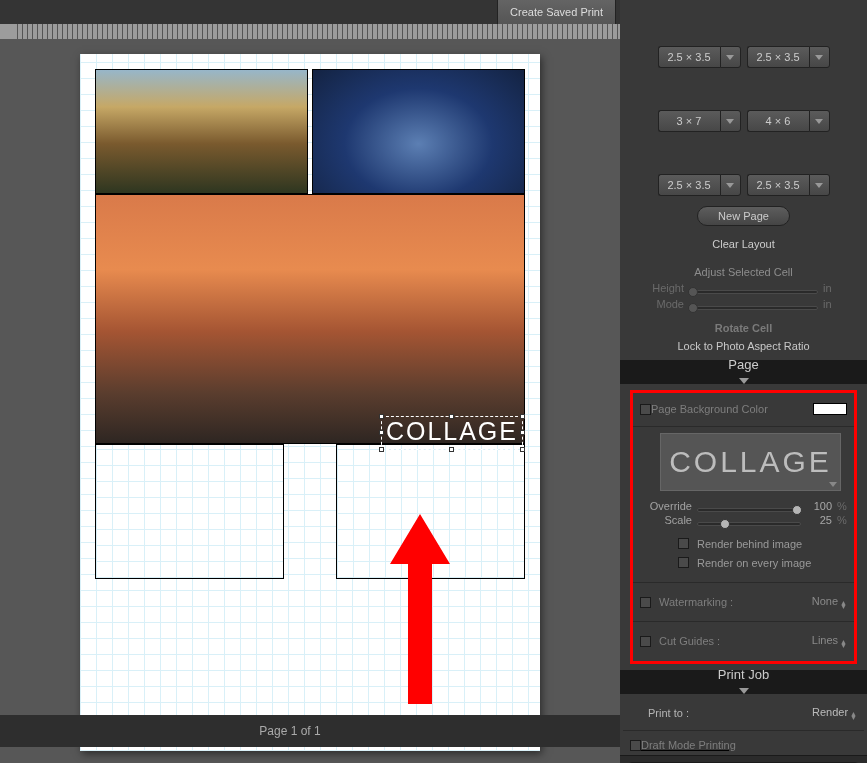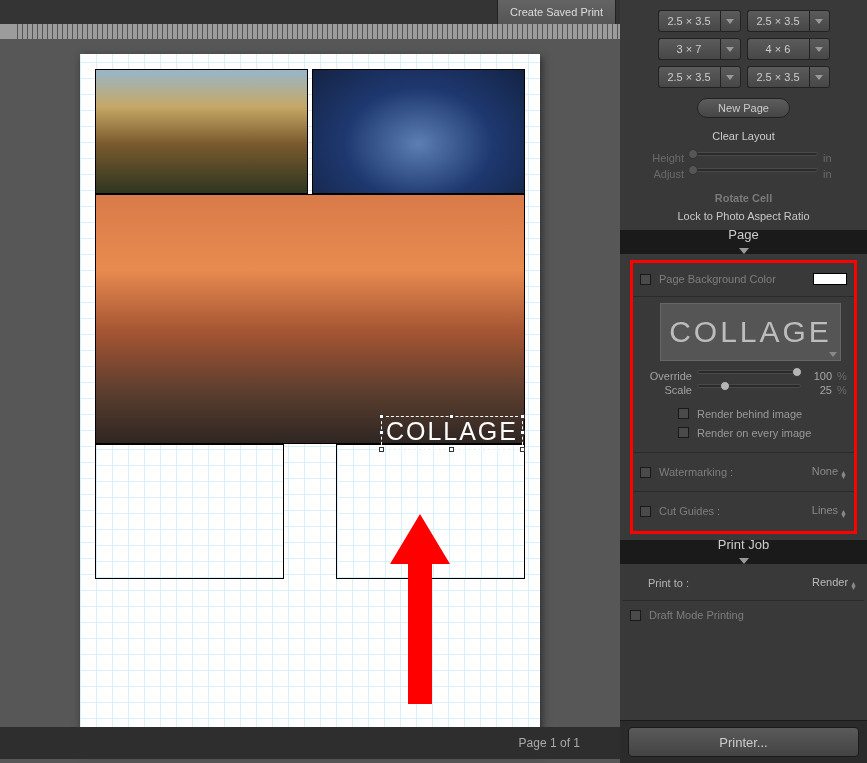--- a/index.html
+++ b/index.html
@@ -121,26 +121,26 @@
 }
 .id-plate-overlay .handle {
   position:absolute; width:5px; height:5px; background:#fff; border:1px solid #333;
 }
 .handle.tl{top:-3px;left:-3px;} .handle.tm{top:-3px;left:50%;margin-left:-3px;} .handle.tr{top:-3px;right:-3px;}
 .handle.ml{top:50%;left:-3px;margin-top:-3px;} .handle.mr{top:50%;right:-3px;margin-top:-3px;}
 .handle.bl{bottom:-3px;left:-3px;} .handle.bm{bottom:-3px;left:50%;margin-left:-3px;} .handle.br{bottom:-3px;right:-3px;}
 .arrow-svg {position:absolute; left:300px;top:460px;}
 .bottom-status-bar {
   position:absolute;
-  left:0;right:0;bottom:4px;
+  left:0;right:0;bottom:16px;
   height:32px;
   background:#2e2e2e;
   display:flex;
   align-items:center;
-  justify-content:flex-end;
+  justify-content:center;
   padding-right:40px;
 }
 .page-count {
   color:#aaa;
   font-size:12px;
 }
 .right-panel {
   flex:1;
   background:#393939;
   display:flex;
@@ -150,20 +150,21 @@
 .ratio-grid {
   padding:10px 15px 6px 15px;
   display:flex;
   flex-wrap:wrap;
   gap:6px;
   justify-content:center;
 }
 .ratio-btn {
   display:flex;
   height:22px;
+  margin-top:36px;
 }
 .ratio-btn .main {
   width:62px;
   background:linear-gradient(#5b5b5b,#474747);
   border:1px solid #222;
   border-right:none;
   border-radius:3px 0 0 3px;
   color:#ccc;
   font-size:11px;
   display:flex;align-items:center;justify-content:center;
@@ -188,21 +189,21 @@
   padding:3px 20px;
 }
 .panel-section-text {
   color:#8d8d8d;
   font-size:11px;
   text-align:center;
   margin:8px 0 2px;
 }
 .slider-row {
   display:flex;
-  align-items:flex-start;
+  align-items:flex-end;
   padding:0 22px;
   margin:2px 0;
   gap:5px;
 }
 .slider-label{
   color:#6a6a6a;font-size:11px;width:42px;text-align:right;
 }
 .slider-track{
   flex:1;height:4px;border-radius:2px;background:#2a2a2a;border:1px solid #4a4a4a;position:relative;
 }
@@ -240,21 +241,20 @@
   padding:6px 10px;
 }
 .red-highlight {
   border:3px solid #ff0000;
   padding:3px 7px 5px 7px;
 }
 .check-row {
   display:flex;
   align-items:center;
   height:26px;
-  gap:8px;
 }
 .check-row.tall{height:32px;}
 .checkbox {
   width:11px;height:11px;border:1px solid #1a1a1a;background:#4a4a4a;position:relative;flex-shrink:0;
 }
 .checkbox.checked::after{
   content:'✓';position:absolute;top:-3px;left:0;color:#eee;font-size:11px;font-weight:bold;
 }
 .check-label{
   color:#b5b5b5;font-size:11px;flex:1;
@@ -405,29 +405,30 @@
           <div class="dd">
             <svg viewBox="0 0 8 5">
               <path d="M0 0 L8 0 L4 5 Z" fill="#999"></path>
             </svg>
           </div>
         </div>
     </div>
     <button class="center-btn">New Page</button>
     <button class="center-btn" style="border-radius:3px;padding:3px 30px;background:transparent;border-color:transparent;color:#ccc;">Clear Layout</button>
 
+    <div class="panel-section-text">Adjust Selected Cell</div>
     <div class="slider-row">
       <span class="slider-label">Height</span>
       <div class="slider-track">
           <div class="slider-thumb" style="left:-2px;background:#555;"></div>
         </div>
       <span class="slider-unit">in</span>
     </div>
     <div class="slider-row">
-      <span class="slider-label">Adjust</span>
+      <span class="slider-label">Mode</span>
       <div class="slider-track">
           <div class="slider-thumb" style="left:-2px;background:#555;"></div>
         </div>
       <span class="slider-unit">in</span>
     </div>
 
     <div class="section-mid-text">Rotate Cell</div>
     <div class="center-label">Lock to Photo Aspect Ratio</div>
 
     <div class="panel-header">
@@ -498,21 +499,21 @@
     <div class="panel-header">
       <span>Print Job</span>
       <span class="tri-down"></span>
     </div>
     <div class="panel-body" style="padding-bottom:0;">
       <div class="wide-row" style="height:26px;">
         <span class="check-label" style="margin-left:18px;">Print to :</span>
         <span class="value" style="color:#bbb;"><span>Render</span><span class="updown">▲<br>▼</span></span>
       </div>
       <div class="sep"></div>
-      <div class="check-row" style="height:20px;overflow:hidden;">
+      <div class="check-row" style="height:20px;overflow:hidden;text-decoration:underline;">
         <div class="checkbox"></div>
         <span class="check-label dim">Draft Mode Printing</span>
       </div>
     </div>
 
     <div class="print-buttons">
       <button class="print-btn">Printer...</button>
     </div>
   </div>
 </div>

